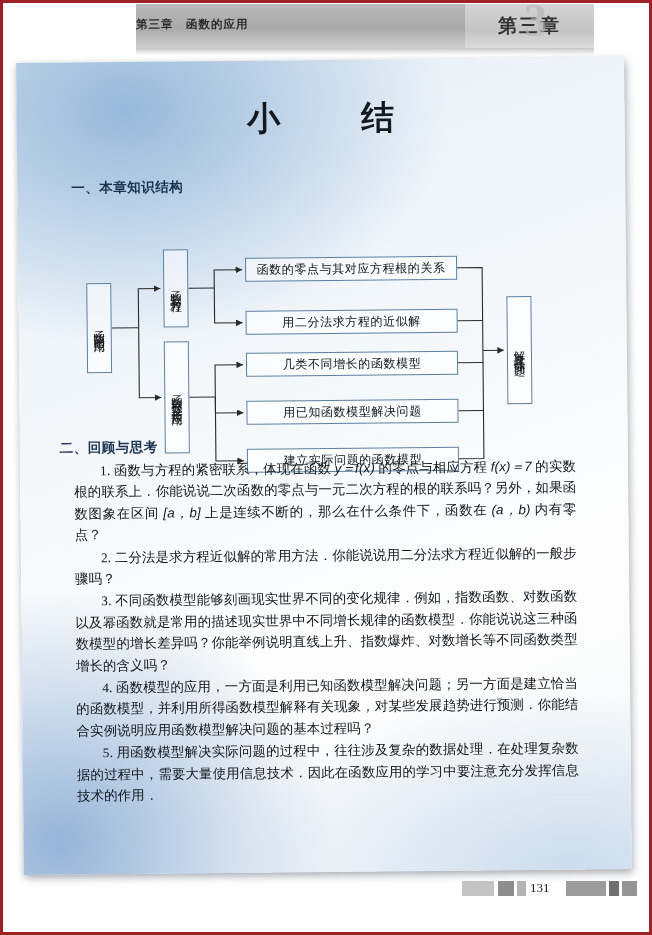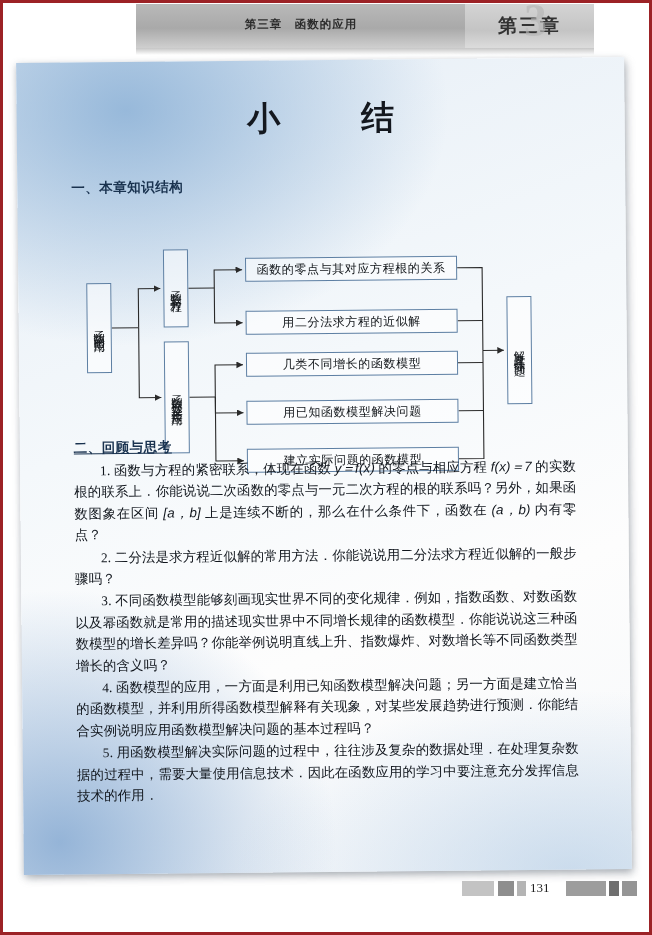--- a/index.html
+++ b/index.html
@@ -44,21 +44,20 @@
     left: 136px;
     top: 4px;
     width: 458px;
     height: 44px;
     background: linear-gradient(180deg, #b9b9b9 0%, #a9a9a9 55%, #cfcfcf 100%);
   }
   .header-bar .header-text {
     position: absolute;
     left: 0; top: 13px;
     width: 330px;
-    text-align: center;
     font-size: 11.5px;
     font-weight: bold;
     color: #2b2b2b;
     letter-spacing: 1px;
   }
   .header-chapter-tab {
     position: absolute;
     left: 465px;
     top: 4px;
     width: 129px;
@@ -140,21 +139,21 @@
 
   
   .section-heading {
     position: absolute;
     font-size: 13.5px;
     font-weight: bold;
     color: #19324f;
     letter-spacing: .5px;
   }
   .sec1 { left: 54px; top: 117px; }
-  .sec2 { left: 54px; top: 377px; text-decoration: underline; }
+  .sec2 { left: 40px; top: 377px; }
 
   
   .diagram {
     position: absolute;
     left: 40px;
     top: 140px;
     width: 530px;
     height: 230px;
   }
   .dbox {

